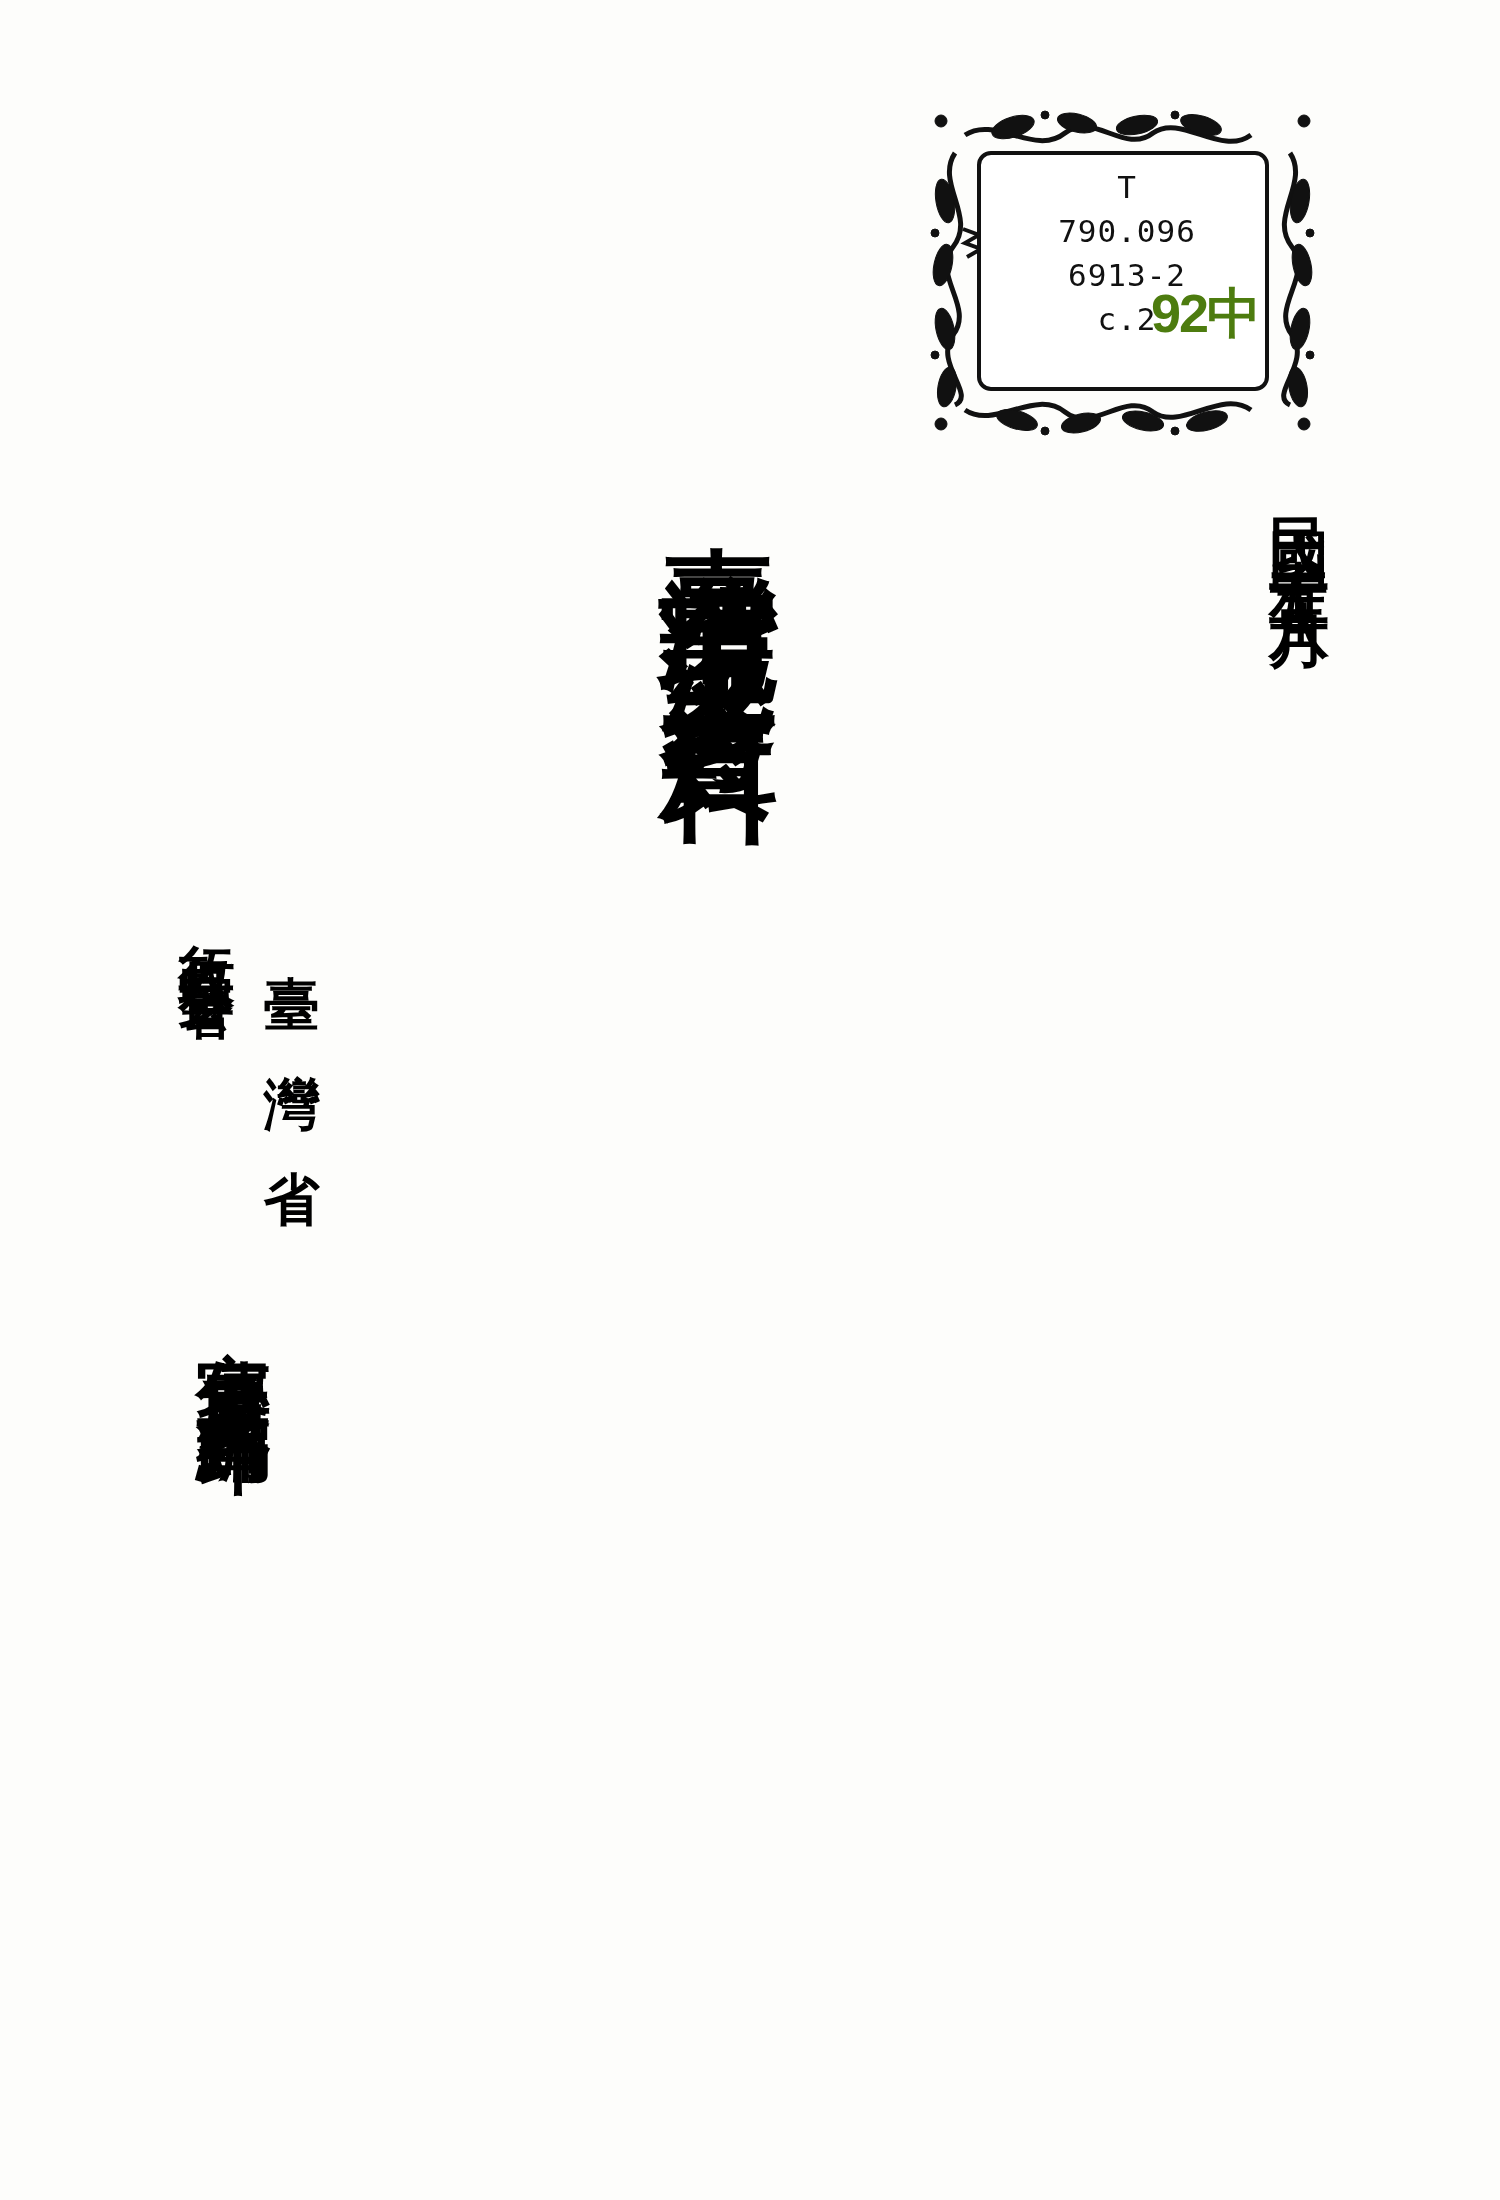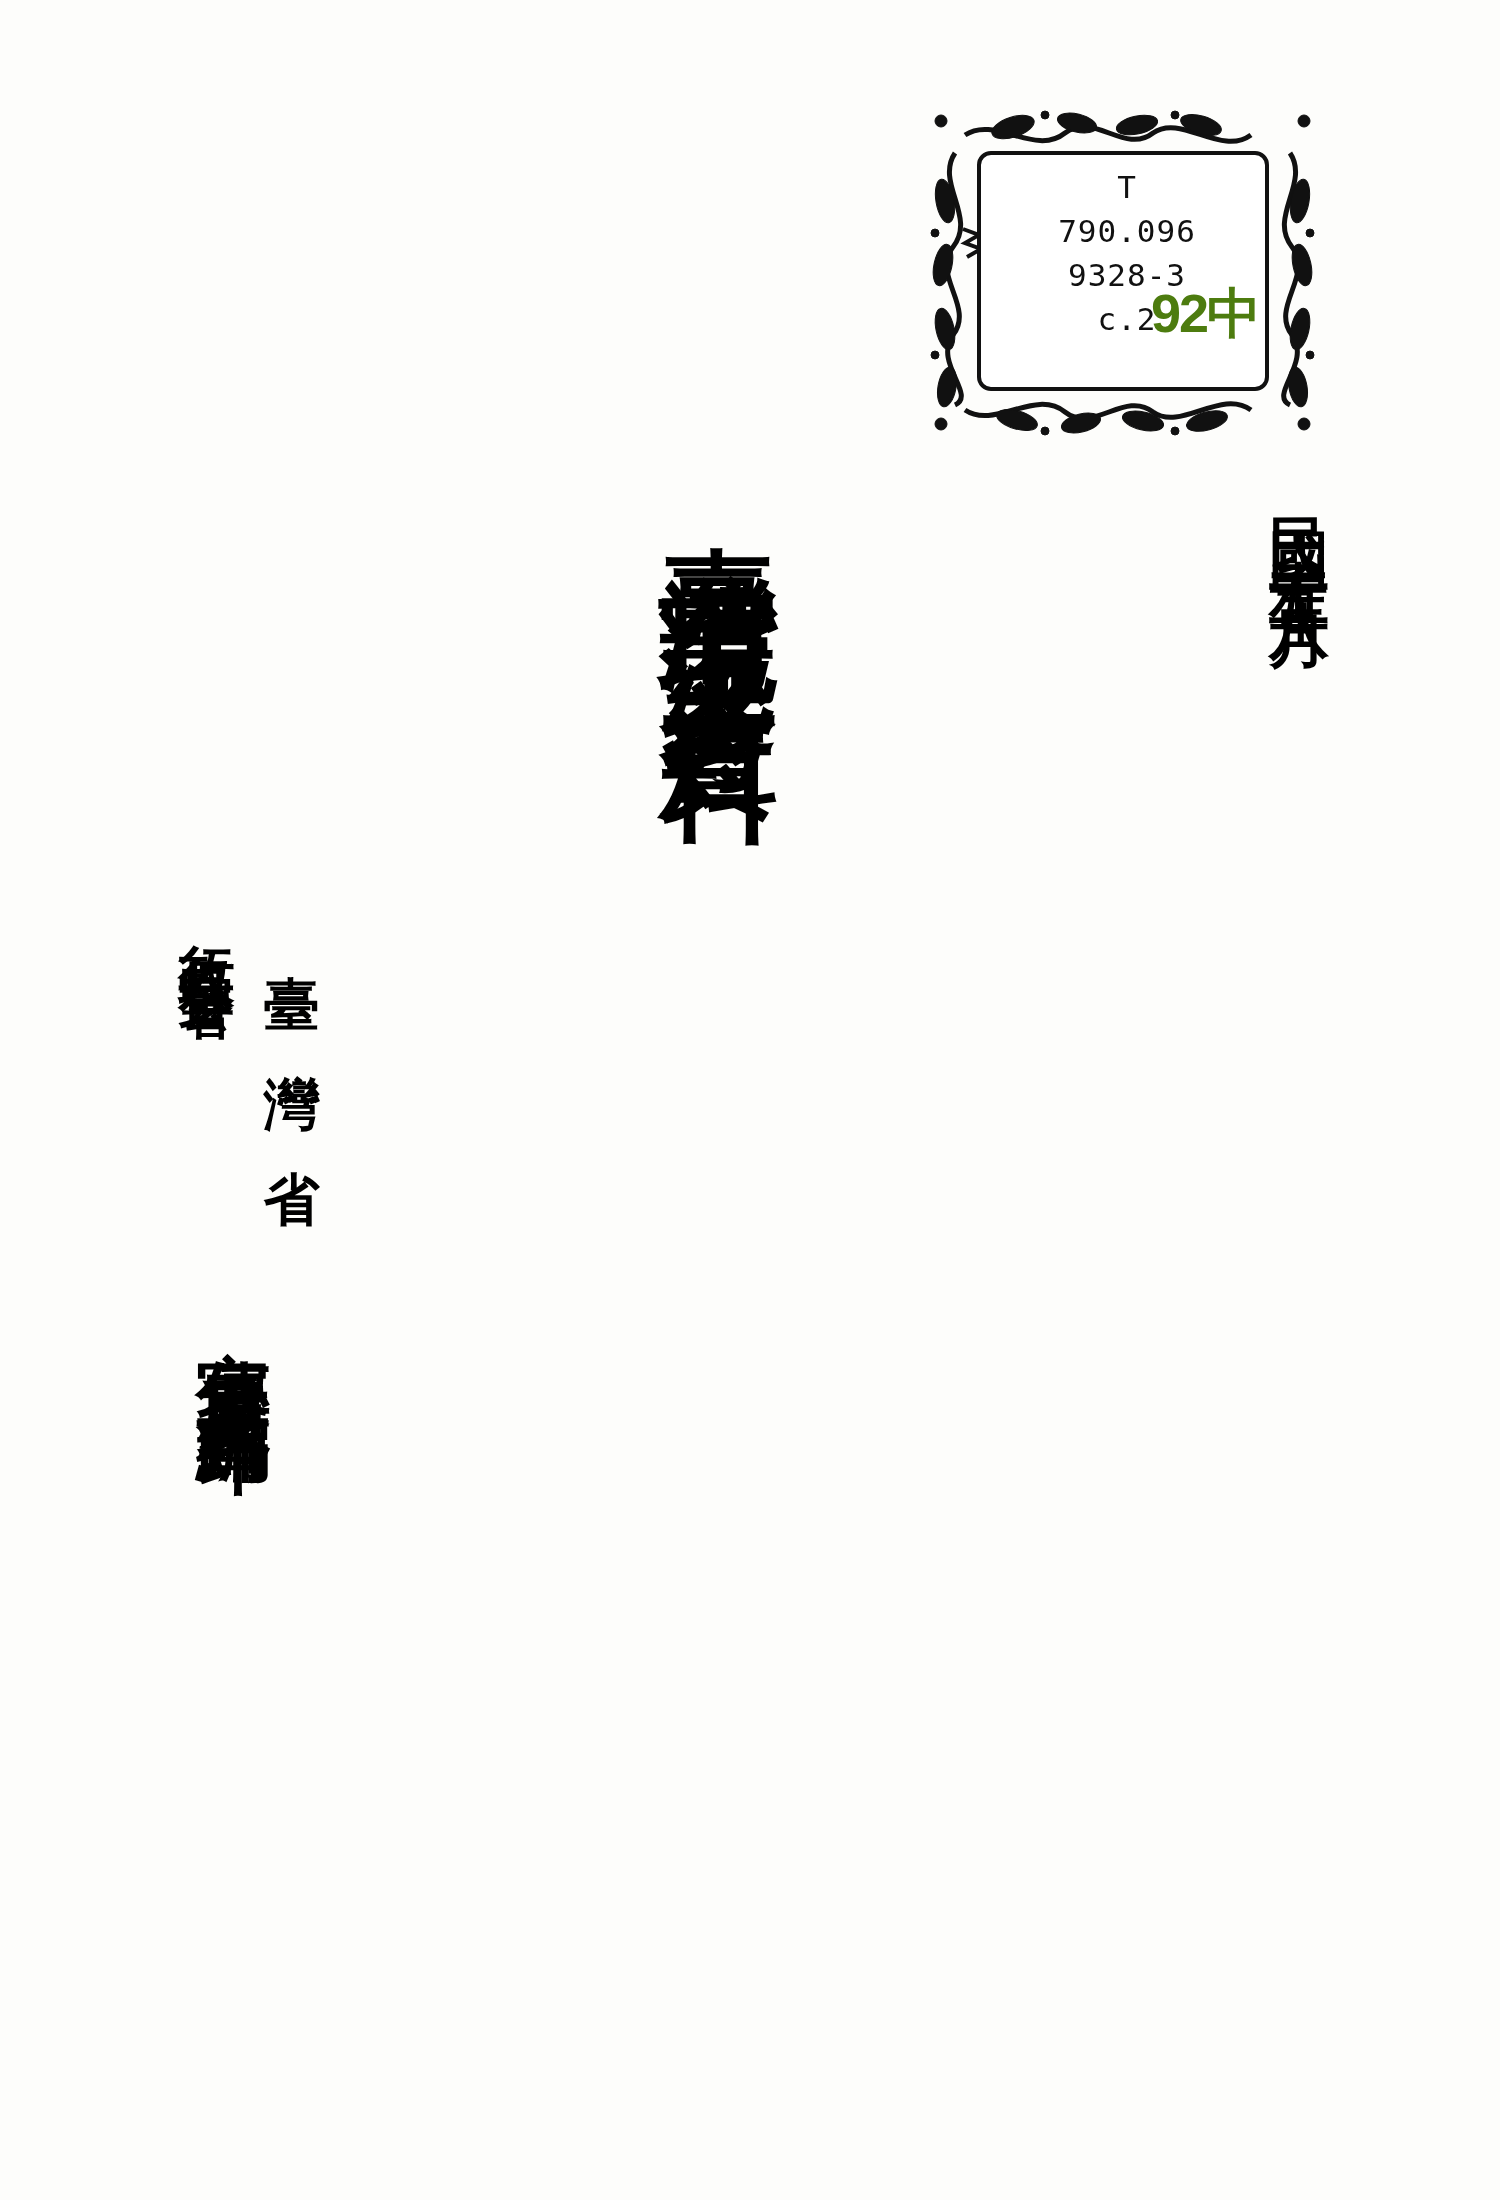--- a/index.html
+++ b/index.html
@@ -170,21 +170,21 @@
           <circle cx="385" cy="250" r="4"></circle>
 
         <path d="M38 124 l16 6 l-14 8 l16 6 l-14 8" fill="none" stroke-width="4"></path>
       </g>
     </svg>
 
     <div class="stamp-inner">
       <div class="stamp-text">
         <div>T</div>
         <div>790.096</div>
-        <div>9328-3</div>
+        <div>6913-2</div>
         <div>c.2</div>
       </div>
       <div class="stamp-acc">92中</div>
     </div>
   </div>
 
   <div class="vtext date-col">民國三十五年八月</div>
 
   <div class="vtext title-col">臺灣現況參考資料</div>
 

